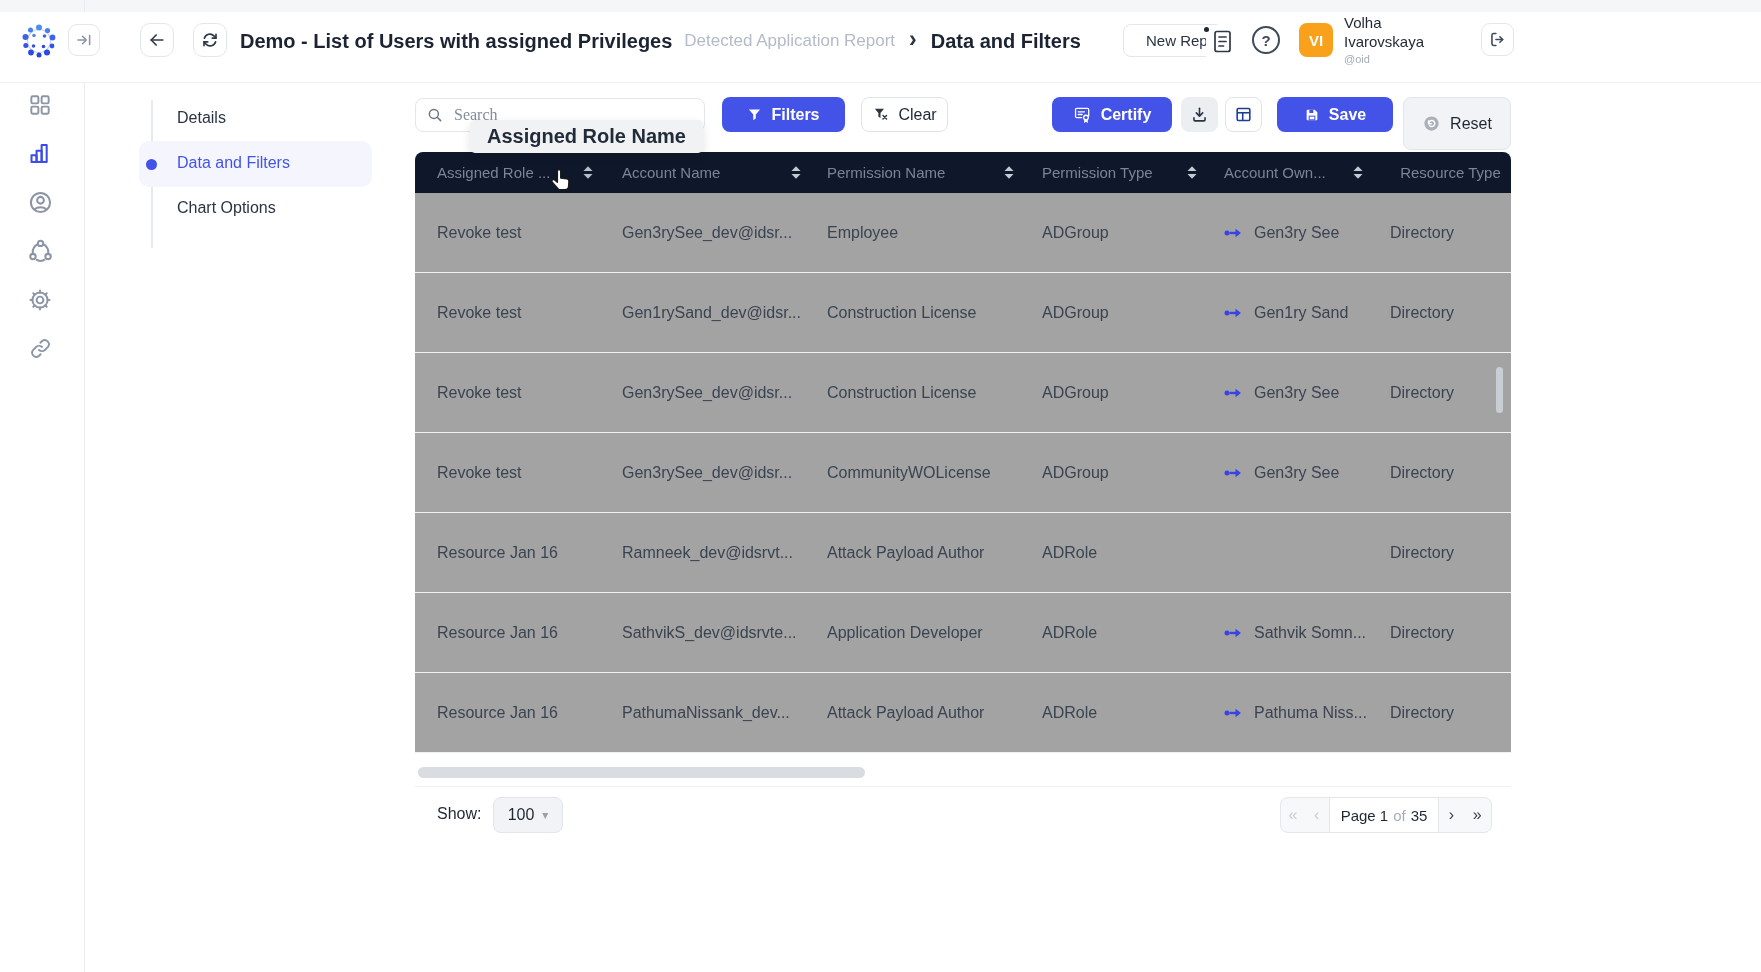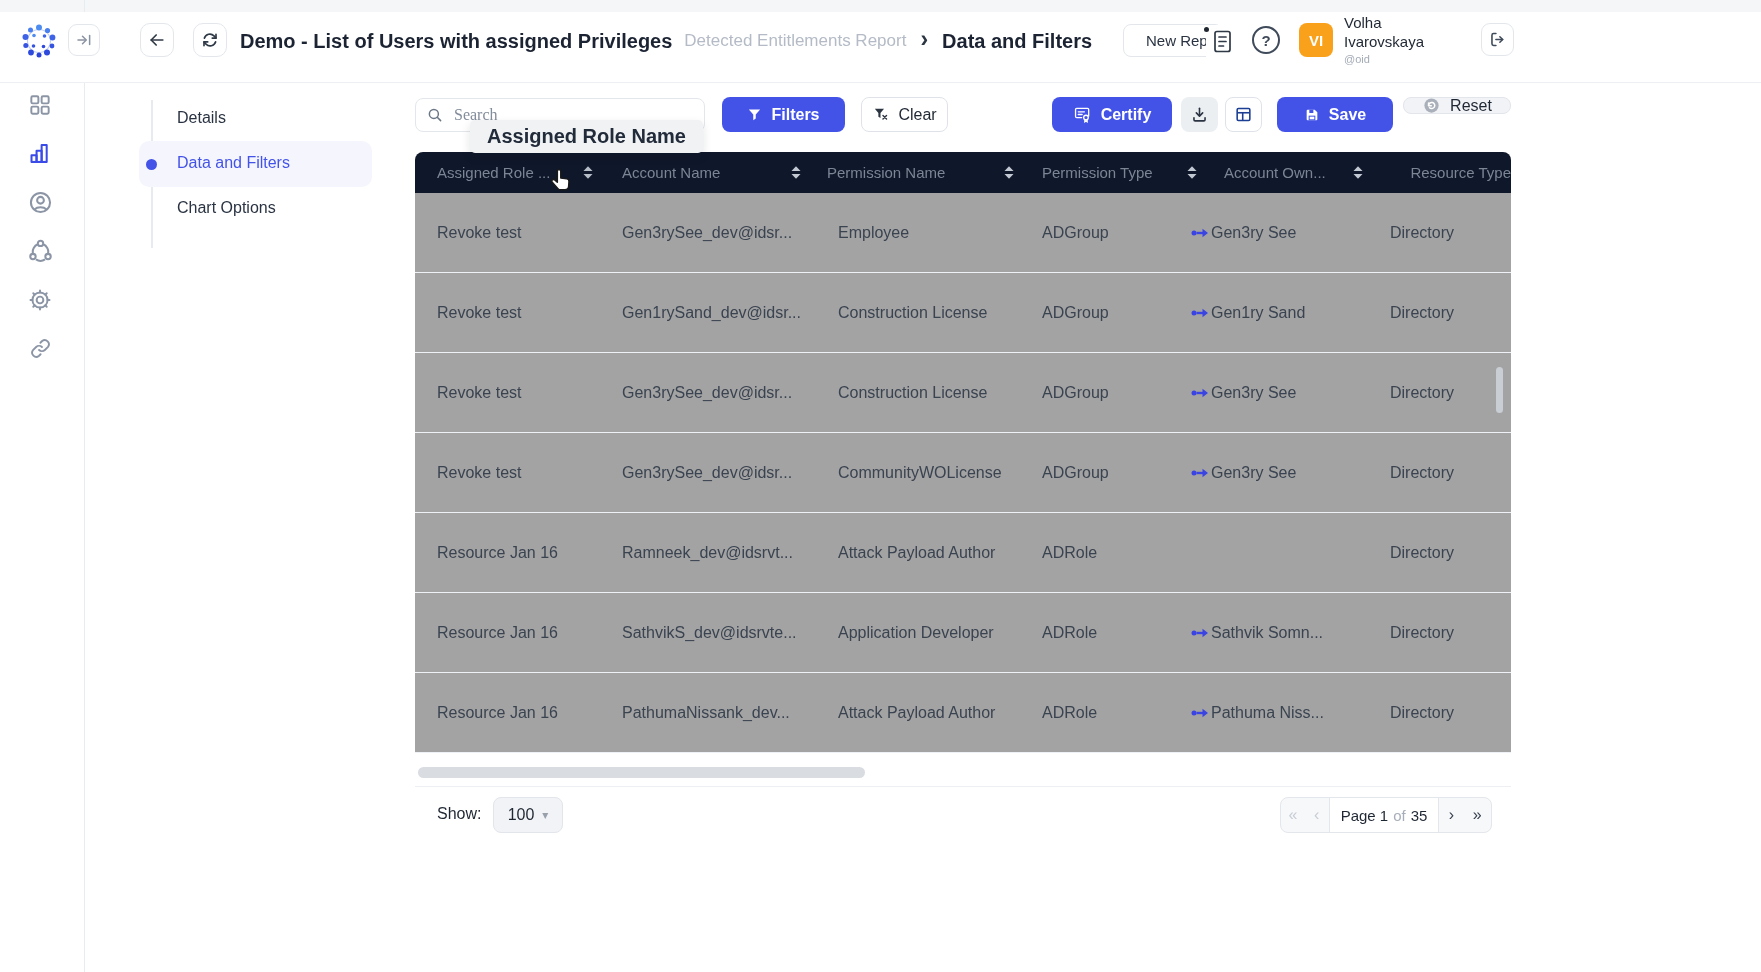--- a/index.html
+++ b/index.html
@@ -59,27 +59,27 @@
 
   .tooltip{left:470px;top:120px;height:33px;display:flex;align-items:center;padding:0 17px;
            background:#f0f2f4;border-radius:5px;font-size:20px;font-weight:700;color:#222b3a;
            box-shadow:0 4px 10px rgba(20,24,34,.12);z-index:30;white-space:nowrap}
 
   
   .thead{left:415px;top:152px;width:1096px;height:41px;background:#0f172a;border-radius:8px 8px 0 0;z-index:5}
   .th{position:absolute;top:0;height:41px;display:flex;align-items:center;justify-content:space-between;
       font-size:15px;color:#7b8594;white-space:nowrap;cursor:pointer}
   .th.c1{left:22px;width:157px}.th.c2{left:207px;width:180px}.th.c3{left:412px;width:188px}
-  .th.c4{left:627px;width:156px}.th.c5{left:809px;width:140px}.th.c6{left:975px;width:121px;justify-content:flex-end}
+  .th.c4{left:627px;width:156px}.th.c5{left:809px;width:140px}.th.c6{left:975px;width:121px;justify-content:center}
   .trow{position:absolute;left:415px;width:1096px;height:80px;background:#a3a3a3;
         border-bottom:1px solid #eef1f5;overflow:hidden;cursor:pointer;box-sizing:border-box}
   .td{position:absolute;top:0;height:80px;display:flex;align-items:center;font-size:16px;color:#3a4350;
       white-space:nowrap;overflow:hidden}
-  .td.c1{left:22px;width:180px}.td.c2{left:207px;width:198px}.td.c3{left:423px;width:210px}
-  .td.c4{left:627px;width:175px}.td.c5{left:776px;width:170px;}.td.c6{left:975px;width:121px}
+  .td.c1{left:22px;width:180px}.td.c2{left:207px;width:198px}.td.c3{left:412px;width:210px}
+  .td.c4{left:627px;width:175px}.td.c5{left:809px;width:170px;gap:10px}.td.c6{left:975px;width:121px}
 
   .vscroll{left:1496px;top:367px;width:7px;height:46px;border-radius:4px;background:#c9ced5;cursor:pointer}
   .hscroll{left:418px;top:767px;width:447px;height:11px;border-radius:6px;background:#d9dce1;cursor:pointer}
 
   
   .foot-line{left:415px;top:786px;width:1096px;height:1px;background:#edeff2}
   .show-label{left:437px;top:805px;font-size:16px;color:#1f2733}
   .pagesize{left:493px;top:797px;width:70px;height:36px;background:#f1f3f6;border:1px solid #e2e5ea;
             border-radius:8px;display:flex;align-items:center;justify-content:center;gap:8px;
             font-size:16px;color:#1f2733;box-sizing:border-box;cursor:pointer}
@@ -146,21 +146,21 @@
         <polyline points="20 4.5 20 9.5 15 9.5"></polyline>
         <path d="M4.5 9.5a7.7 7.7 0 0 1 12.8-3L20 9.5"></path>
         <polyline points="4 19.5 4 14.5 9 14.5"></polyline>
         <path d="M19.5 14.5a7.7 7.7 0 0 1-12.8 3L4 14.5"></path>
       </svg>
     </span>
   </div>
 
   <div class="abs title-row">
     <span class="title">Demo - List of Users with assigned Privileges</span>
-    <span class="subtitle">Detected Entitlements Report</span>
+    <span class="subtitle">Detected Application Report</span>
     <span class="crumb-chevron">›</span>
     <span class="crumb">Data and Filters</span>
   </div>
 
   <div class="abs new-report">
     <span>New Report</span>
   </div>
   <div class="abs clip-box">
     <svg width="21" height="25" viewBox="0 0 21 25" fill="none" stroke="#2f3946" stroke-width="1.7" stroke-linecap="round">
       <rect x="3" y="2.5" width="15" height="20" rx="2"></rect>
@@ -328,21 +328,21 @@
       <svg width="16" height="16" viewBox="0 0 24 24" fill="none">
         <path d="M4 5.5A1.5 1.5 0 0 1 5.5 4H16l4 4v10.5a1.5 1.5 0 0 1-1.5 1.5h-13A1.5 1.5 0 0 1 4 18.5z" fill="#fff"></path>
         <rect x="8" y="4" width="6" height="5" fill="#4353E8"></rect>
           <rect x="7" y="13" width="10" height="7" fill="#4353E8"></rect>
         <rect x="8.5" y="14.5" width="7" height="4" fill="#fff"></rect>
       </svg>
     </span>
     <span>Save</span>
   </div>
 
-  <div class="abs btn btn-gray" style="left:1403px;top:97px;width:108px;height:17px;font-weight:400">
+  <div class="abs btn btn-gray" style="left:1403px;top:97px;width:108px;height:53px;font-weight:400">
     <span>
       <svg width="19" height="19" viewBox="0 0 24 24" fill="none">
         <circle cx="12" cy="12" r="9" fill="#a9b0ba"></circle>
         <path d="M8.3 12a3.9 3.9 0 1 1 1.2 2.8" stroke="#fff" stroke-width="1.9" stroke-linecap="round" fill="none"></path>
         <path d="M8.3 8.8v3.4h3.4" stroke="#fff" stroke-width="1.9" stroke-linecap="round" stroke-linejoin="round" fill="none"></path>
       </svg>
     </span>
     <span>Reset</span>
   </div>
 

